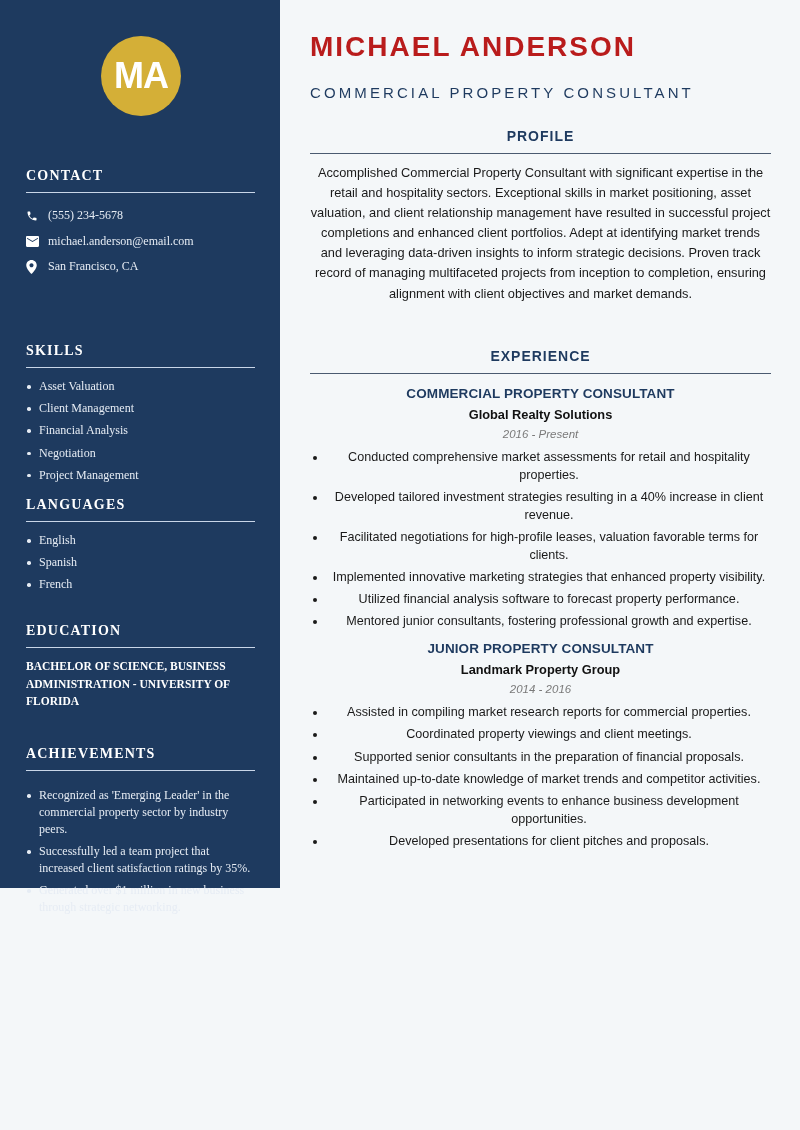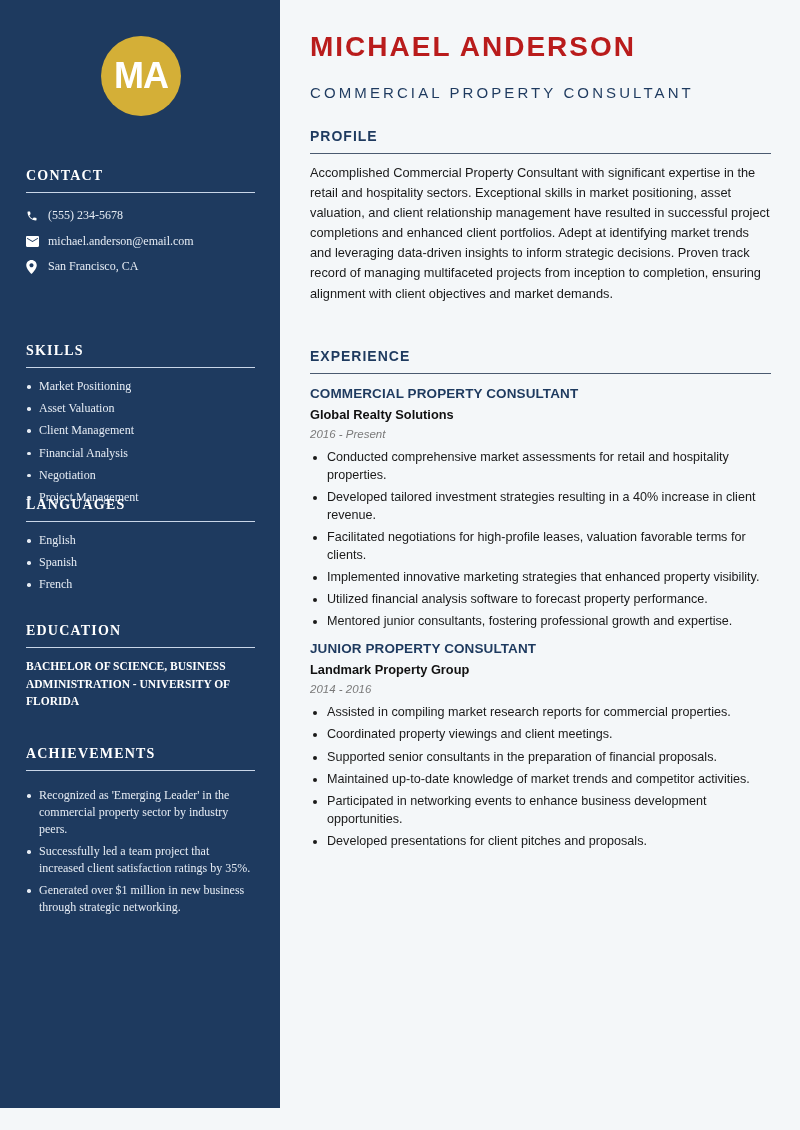--- a/index.html
+++ b/index.html
@@ -3,21 +3,21 @@
 <meta charset="utf-8">
 <style>
   * { box-sizing: border-box; margin: 0; padding: 0; }
   html, body { width: 800px; height: 1130px; overflow: hidden; }
   body {
     font-family: "Liberation Sans", "DejaVu Sans", sans-serif;
     background: #f4f7f9;
     position: relative;
   }
   .sidebar {
-    position: absolute; left: 0; top: 0; width: 280px; height: 1108px;
+    position: absolute; left: 0; top: 0; width: 280px; height: 888px;
     background: #1e3a5f; color: #ffffff;
     padding: 12px 26px;
   }
   .avatar {
     position: absolute; left: 101px; top: 36px; width: 80px; height: 80px;
     border-radius: 50%; background: #d4af37;
     display: flex; align-items: center; justify-content: center;
     font-size: 36px; font-weight: bold; color: #ffffff; letter-spacing: -1px;
   }
   .side-section { position: absolute; left: 26px; width: 229px; font-family: Liberation Serif, serif; }
@@ -44,21 +44,21 @@
   }
   .main { position: absolute; left: 310px; top: 0; width: 461px; }
   .name {
     position: absolute; top: 31px; left: 0; font-size: 28px; font-weight: bold;
     color: #b91c1c; letter-spacing: 2px; white-space: nowrap;
   }
   .subtitle {
     position: absolute; top: 84px; left: 0; font-size: 15px; color: #1e3a5f;
     letter-spacing: 3.1px; white-space: nowrap;
   }
-  .main-section { position: absolute; left: 0; width: 461px; }
+  .main-section { position: absolute; left: 0; width: 461px; text-align: center; }
   .main-title {
     font-size: 14px; font-weight: bold; color: #1e3a5f; letter-spacing: 1px;
     padding-bottom: 9px; border-bottom: 1.3px solid #4a5a70;
   }
   .profile-text {
     margin-top: 9px; font-size: 12.8px; line-height: 20.1px; color: #1a1a1a;
   }
   .job-title { font-size: 13.5px; font-weight: bold; color: #1e3a5f; margin-top: 12px; letter-spacing: 0.1px; }
   .job-company { font-size: 12.8px; font-weight: bold; color: #111; margin-top: 6px; }
   .job-dates { font-size: 11.5px; font-style: italic; color: #7a7a7a; margin-top: 6px; }
@@ -107,21 +107,20 @@
             </svg>
         </span>
         <span>San Francisco, CA</span>
       </li>
     </ul>
   </section>
 
   <section class="side-section" style="top:304px;margin-top:39px;">
     <h2 class="side-title">SKILLS</h2>
     <ul class="bullet-list">
-      <li>Market Positioning</li>
       <li>Asset Valuation</li>
       <li>Client Management</li>
       <li>Financial Analysis</li>
       <li>Negotiation</li>
       <li>Project Management</li>
     </ul>
   </section>
 
   <section class="side-section" style="top:497px;">
     <h2 class="side-title">LANGUAGES</h2>

